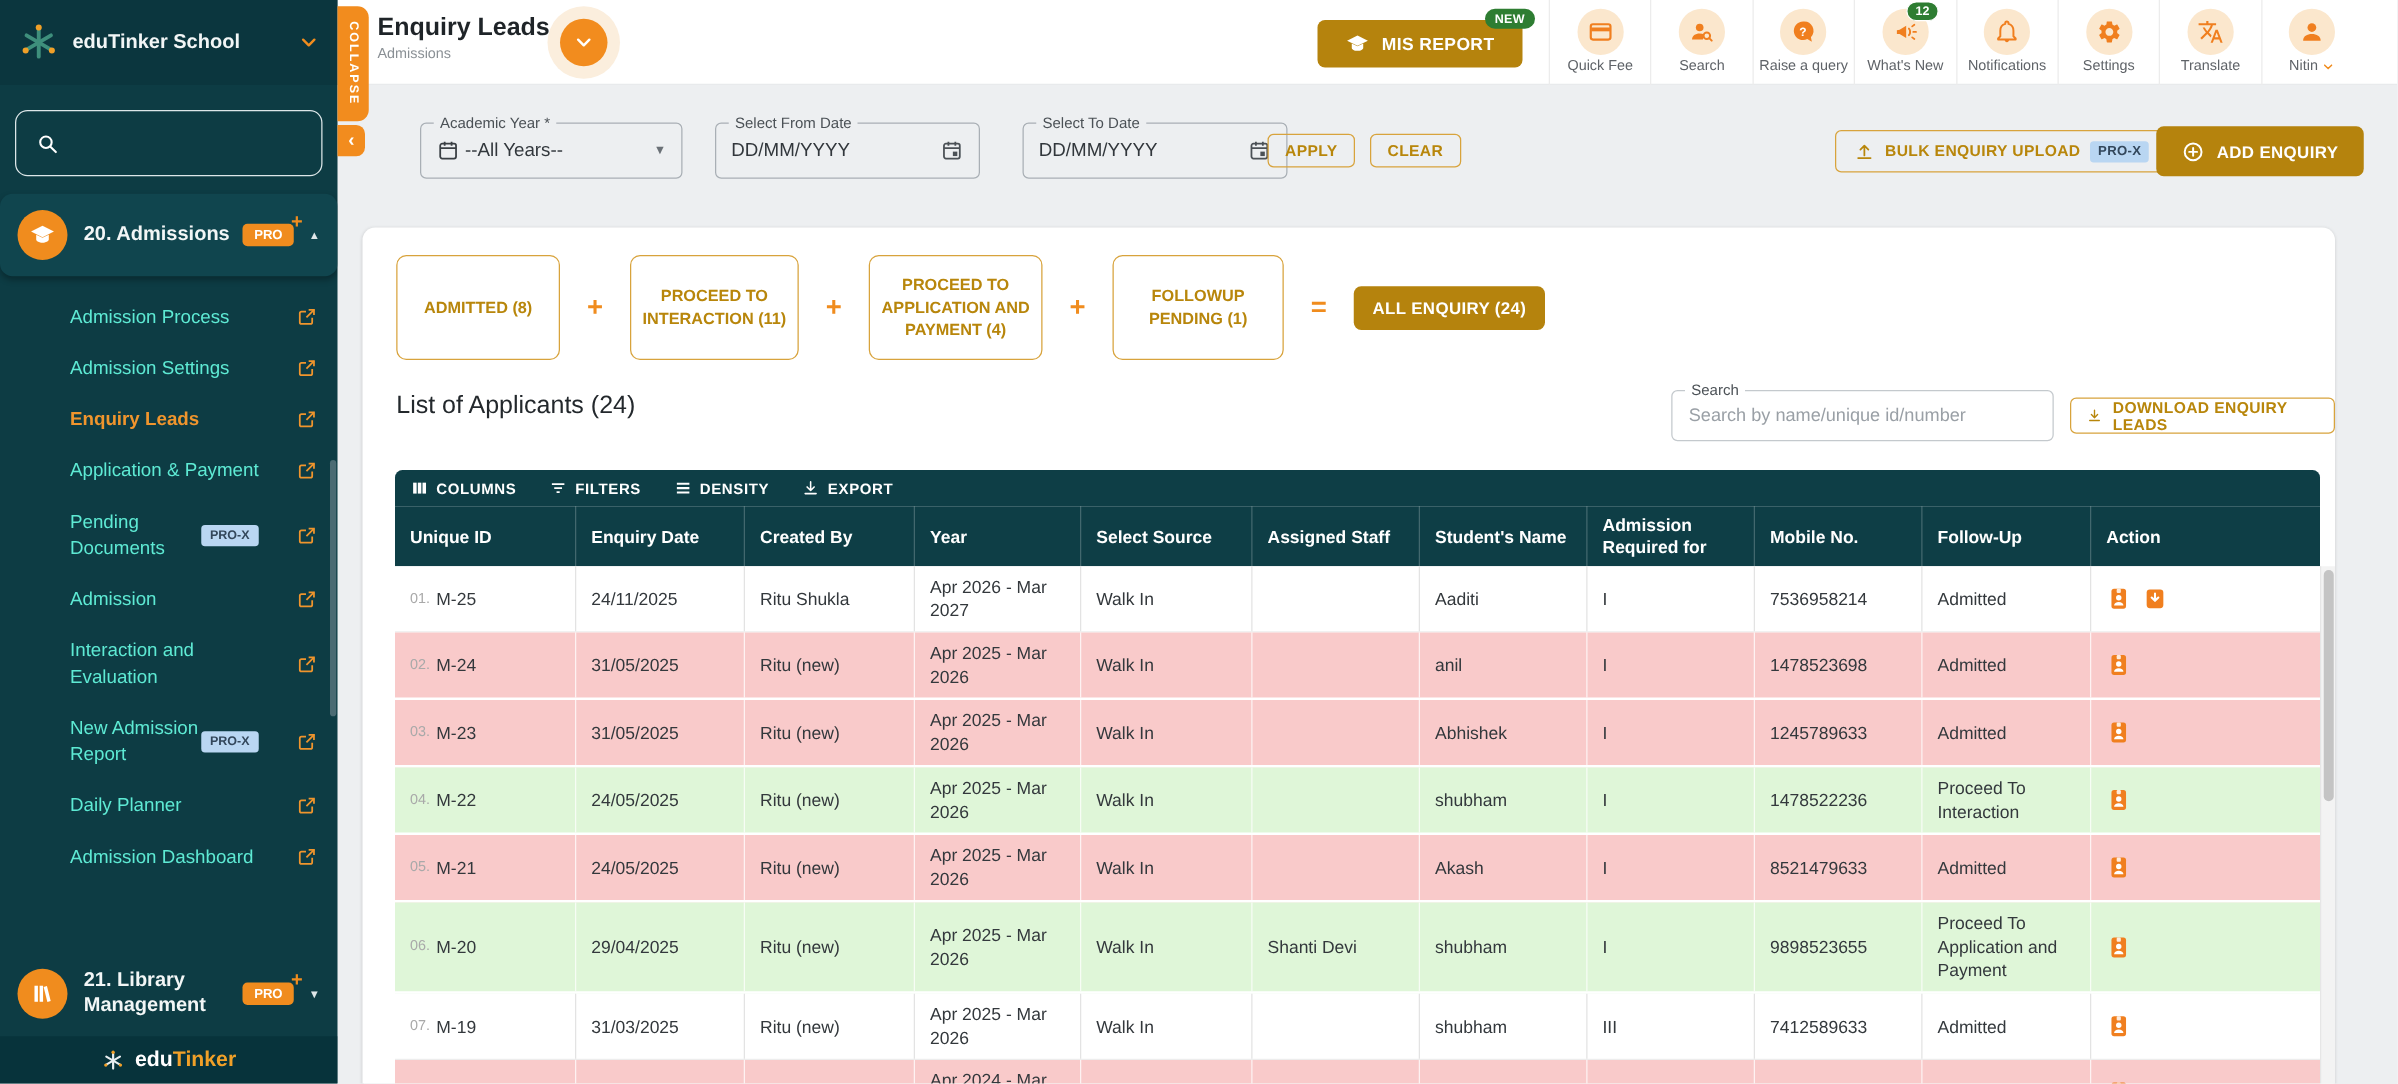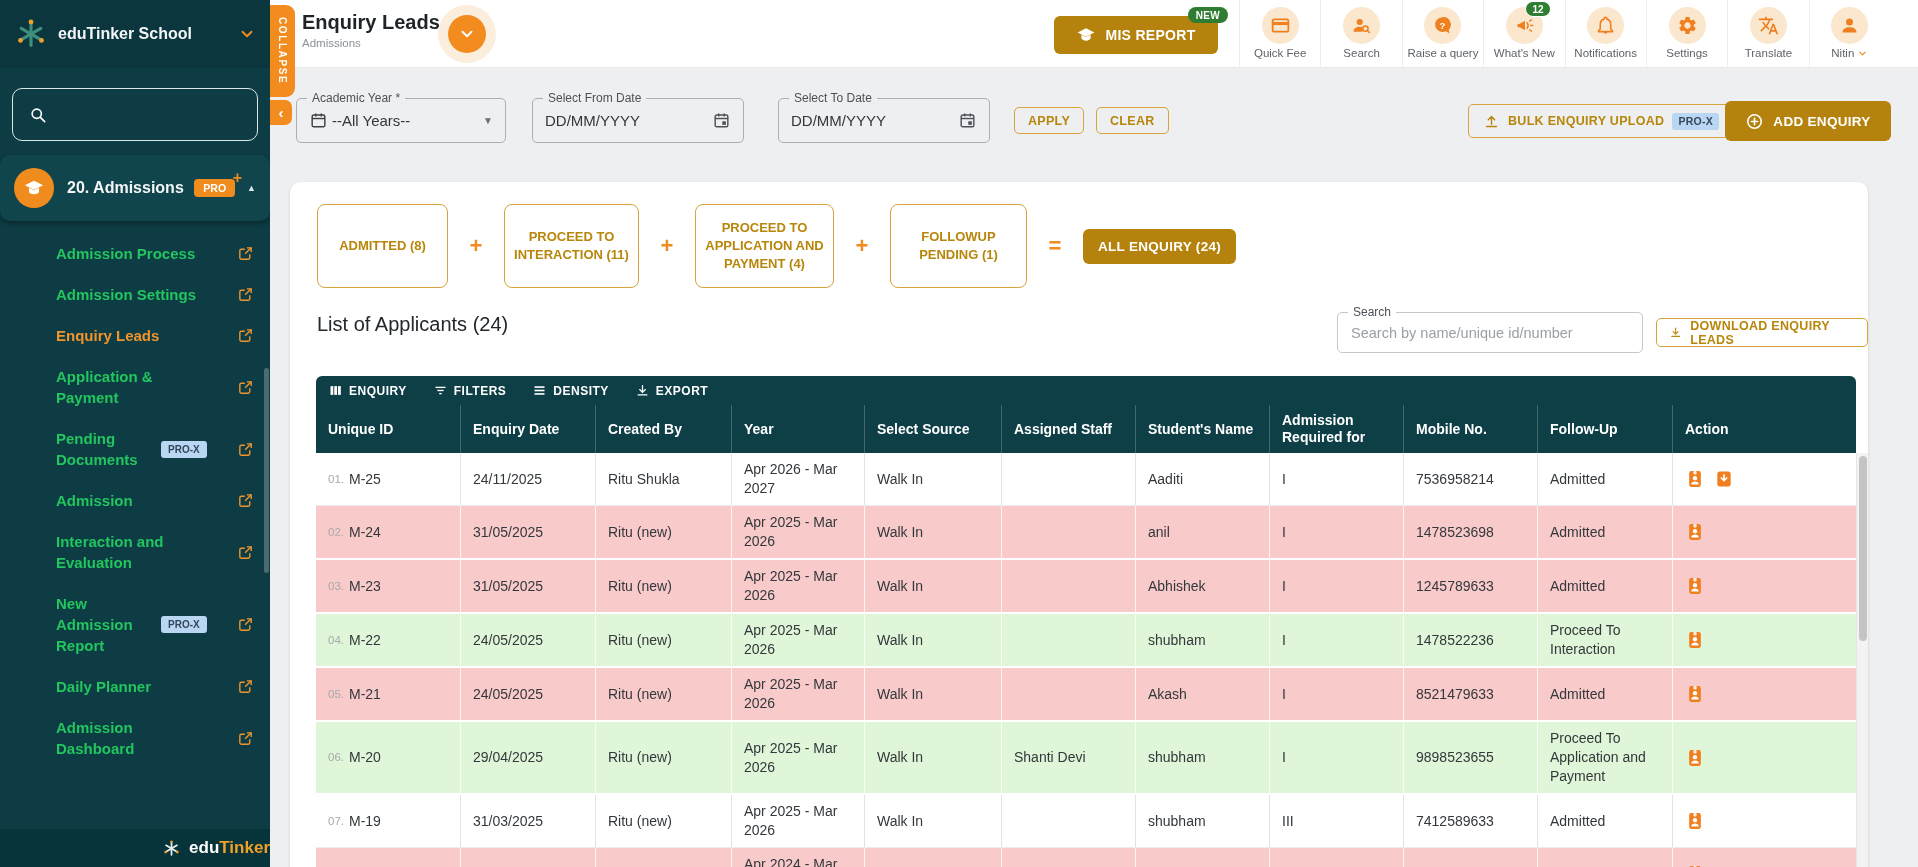--- a/index.html
+++ b/index.html
@@ -19,27 +19,27 @@
   .s-section{margin:2px 0 0;padding:13px 14px;display:flex;align-items:center;background:#10454e;border-radius:10px;box-shadow:0 3px 5px rgba(0,0,0,.3);position:relative;}
   .s-section.library{margin-top:56px;background:transparent;box-shadow:none;}
   .sec-ic{width:40px;height:40px;border-radius:50%;background:#f08c1e;flex:none;display:flex;align-items:center;justify-content:center;}
   .sec-ic .ico{width:22px;height:22px;}
   .sec-label{margin-left:13px;font-size:16px;font-weight:bold;color:#f2f6f6;flex:1;line-height:20px;}
   .pro-badge{position:relative;background:#f08c1e;color:#fff;font-size:10.5px;font-weight:bold;padding:3px 9px;border-radius:4px;margin-right:12px;flex:none;}
   .pro-plus{position:absolute;top:-10px;right:-7px;color:#f08c1e;font-size:16px;font-weight:bold;}
   .sec-chev{color:#dfe7e9;font-size:9px;flex:none;}
   .s-menu{padding:12px 16px 0 56px;}
   .menu-item{display:flex;align-items:center;padding:10px 0;cursor:pointer;}
-  .mi-label{font-size:15px;color:#22c55e;line-height:21px;flex:1;max-width:152px;font-weight:bold;}
+  .mi-label{font-size:15px;color:#5eead4;line-height:21px;flex:1;max-width:152px;}
   .menu-item.badged .mi-label{max-width:105px;}
   .mi-label.active{color:#f0952d;font-weight:bold;}
   .mi-badge{background:#b9d6f2;color:#33475b;font-size:10px;font-weight:bold;padding:3px 7px;border-radius:3px;margin-right:8px;flex:none;}
   .mi-ext{width:17px;height:17px;margin-left:auto;flex:none;}
   .s-scroll{position:absolute;right:1px;top:368px;width:5px;height:205px;background:#4b6b73;border-radius:3px;}
-  .s-foot{position:absolute;left:0;right:0;bottom:0;height:38px;background:#07333b;display:flex;align-items:center;justify-content:flex-end;gap:8px;z-index:5;}
+  .s-foot{position:absolute;left:0;right:0;bottom:0;height:38px;background:#07333b;display:flex;align-items:center;justify-content:center;gap:8px;z-index:5;}
   .s-foot .ico{width:19px;height:19px;}
   .brand{font-size:17px;font-weight:bold;}
   .brand .p1{color:#fff;} .brand .p2{color:#f0a028;}
 
   
   .collapse-tab{position:absolute;left:270px;top:5px;width:25px;height:92px;background:#f28c1e;border-radius:0 9px 9px 0;display:flex;align-items:center;justify-content:center;z-index:6;cursor:pointer;}
   .ct-text{writing-mode:vertical-rl;font-size:10px;font-weight:bold;color:#fff;letter-spacing:1.6px;}
   .collapse-arrow{position:absolute;left:270px;top:100px;width:22px;height:25px;background:#f28c1e;border-radius:0 7px 7px 0;color:#fff;display:flex;align-items:center;justify-content:center;font-size:15px;font-weight:bold;z-index:6;cursor:pointer;}
 
   
@@ -56,21 +56,21 @@
   .icons-row{position:absolute;left:969px;top:0;width:651px;height:68px;display:flex;}
   .icon-item{flex:1;border-left:1px solid #ececec;display:flex;flex-direction:column;align-items:center;padding-top:7px;position:relative;cursor:pointer;}
   .icon-circle{width:37px;height:37px;border-radius:50%;background:#fbe7cd;display:flex;align-items:center;justify-content:center;}
   .icon-circle .ico{width:21px;height:21px;}
   .icon-label{font-size:11.5px;color:#5f6368;margin-top:3px;white-space:nowrap;display:flex;align-items:center;gap:3px;}
   .icon-label .ico{width:11px;height:11px;}
   .count-badge{position:absolute;top:1px;right:14px;background:#2e7d32;color:#fff;font-size:10px;font-weight:bold;padding:1.5px 6px;border-radius:9px;border:1px solid #fff;}
 
   
   .main{position:absolute;left:270px;top:68px;right:0;bottom:0;background:#edeff1;overflow:hidden;}
-  .mfield{position:absolute;border:1px solid #a9afb5;border-radius:5px;}
+  .mfield{position:absolute;border:1px solid #a9afb5;border-radius:5px;margin-left:40px;}
   .flabel{position:absolute;top:-8px;left:10px;background:#edeff1;padding:0 5px;font-size:12px;color:#4b5156;}
   .fbody{display:flex;align-items:center;height:100%;padding:0 12px;gap:4px;}
   .fvalue{font-size:15px;color:#32373c;flex:1;}
   .mfield .ico{width:19px;height:19px;flex:none;}
   .f-ay{left:26px;top:30px;width:210px;height:45px;}
   .f-from{left:262px;top:30px;width:212px;height:45px;}
   .f-to{left:508px;top:30px;width:212px;height:45px;}
   .dd-arrow{color:#6a7076;font-size:10px;}
   .btn-outline{display:flex;align-items:center;justify-content:center;gap:8px;border:1px solid #d8a33c;border-radius:5px;color:#b8860b;font-weight:bold;font-size:12.5px;background:transparent;cursor:pointer;letter-spacing:.3px;}
   .btn-apply{position:absolute;left:744px;top:39px;height:27px;padding:0 13px;}
@@ -557,21 +557,21 @@
       <div class="table-zone">
         <div class="tbl-toolbar" id="tbl-toolbar">
             <div class="tb-item">
               <span class="ico">
                 <svg viewBox="0 0 24 24">
                   <rect x="4" y="5" width="4.5" height="14" fill="#fff"></rect>
                   <rect x="10" y="5" width="4.5" height="14" fill="#fff"></rect>
                   <rect x="16" y="5" width="4.5" height="14" fill="#fff"></rect>
                 </svg>
               </span>
-              <span>ENQUIRY</span>
+              <span>COLUMNS</span>
             </div>
             <div class="tb-item">
               <span class="ico">
                 <svg viewBox="0 0 24 24">
                   <line x1="4" y1="7" x2="20" y2="7" stroke="#fff" stroke-width="2.2"></line>
                   <line x1="7" y1="12" x2="17" y2="12" stroke="#fff" stroke-width="2.2"></line>
                   <line x1="10" y1="17" x2="14" y2="17" stroke="#fff" stroke-width="2.2"></line>
                 </svg>
               </span>
               <span>FILTERS</span>

